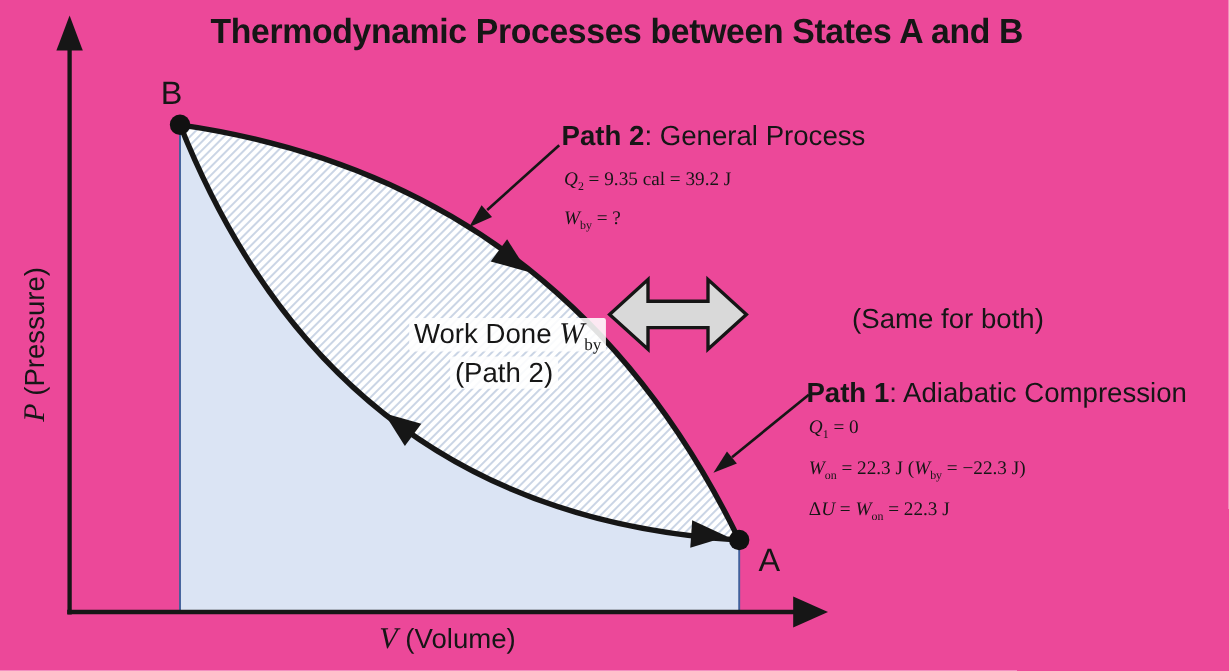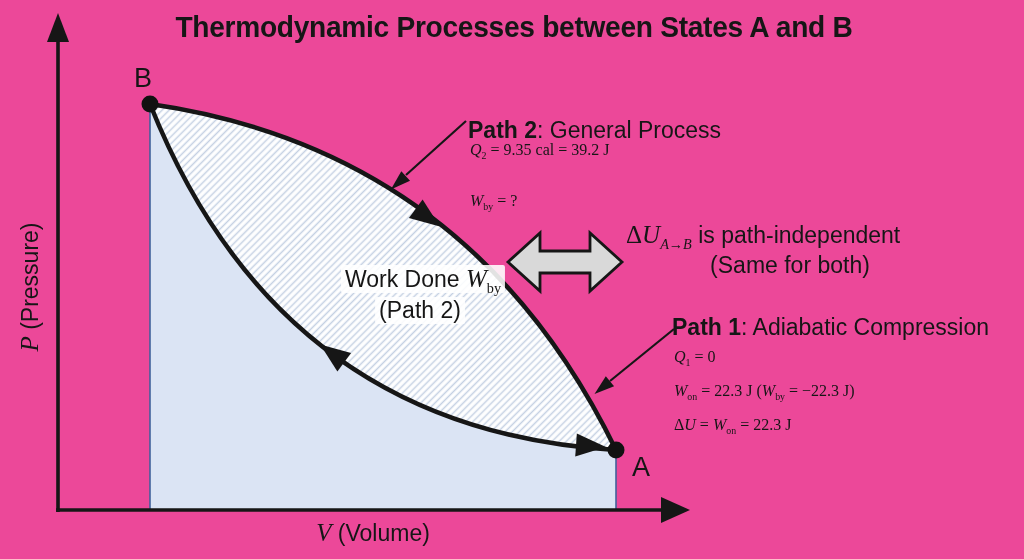--- a/index.html
+++ b/index.html
@@ -70,25 +70,24 @@
 
   <div class="t statelabel" style="left:134px;top:63px;">B</div>
   <div class="t statelabel" style="left:632px;top:452px;">A</div>
 
   <div class="t axis-label ylabel sans" style="left:30px;top:287px;"><span class="mv">P</span><span> (Pressure)</span></div>
   <div class="t axis-label xlabel sans" style="left:373px;top:519px;text-align:right;"><span class="mv">V</span><span> (Volume)</span></div>
 
   <div class="t sans center-x worklbl" style="left:380px;top:265px;"><span>Work Done </span><span class="mv" style="font-size:25px;">W</span><sub class="mr">by</sub></div>
   <div class="t sans center-x worklbl" style="left:377px;top:297px;">(Path 2)</div>
 
-  <div class="t sans" style="left:468px;top:117px;text-align:center;"><span class="sans-b">Path 2</span><span>: General Process</span></div>
+  <div class="t sans" style="left:468px;top:100px;text-align:center;"><span class="sans-b">Path 2</span><span>: General Process</span></div>
   <div class="t math" style="left:470px;top:141px;"><span class="mv">Q</span><sub class="mr">2</sub><span class="mr"> = 9.35 cal = 39.2 J</span></div>
-  <div class="t math" style="left:470px;top:192px;"><span class="mv">W</span><sub class="mr">by</sub><span class="mr"> = ?</span></div>
+  <div class="t math" style="left:470px;top:174px;"><span class="mv">W</span><sub class="mr">by</sub><span class="mr"> = ?</span></div>
 
-  <div class="t sans" style="left:626px;top:221px;"><span class="mr" style="font-size:25px;">Δ</span><span class="mv" style="font-size:25px;">U</span><sub class="mv it">A→B</sub><span> is path-independent</span></div>
   <div class="t sans center-x" style="left:790px;top:252px;">(Same for both)</div>
 
   <div class="t sans" style="left:672px;top:314px;"><span class="sans-b">Path 1</span><span>: Adiabatic Compression</span></div>
   <div class="t math" style="left:674px;top:348px;"><span class="mv">Q</span><sub class="mr">1</sub><span class="mr"> = 0</span></div>
   <div class="t math" style="left:674px;top:382px;"><span class="mv">W</span><sub class="mr">on</sub><span class="mr"> = 22.3 J (</span><span class="mv">W</span><sub class="mr">by</sub><span class="mr"> = −22.3 J)</span></div>
   <div class="t math" style="left:674px;top:416px;"><span class="mr">Δ</span><span class="mv">U</span><span class="mr"> = </span><span class="mv">W</span><sub class="mr">on</sub><span class="mr"> = 22.3 J</span></div>
 
 </div>
 
 </body></html>

